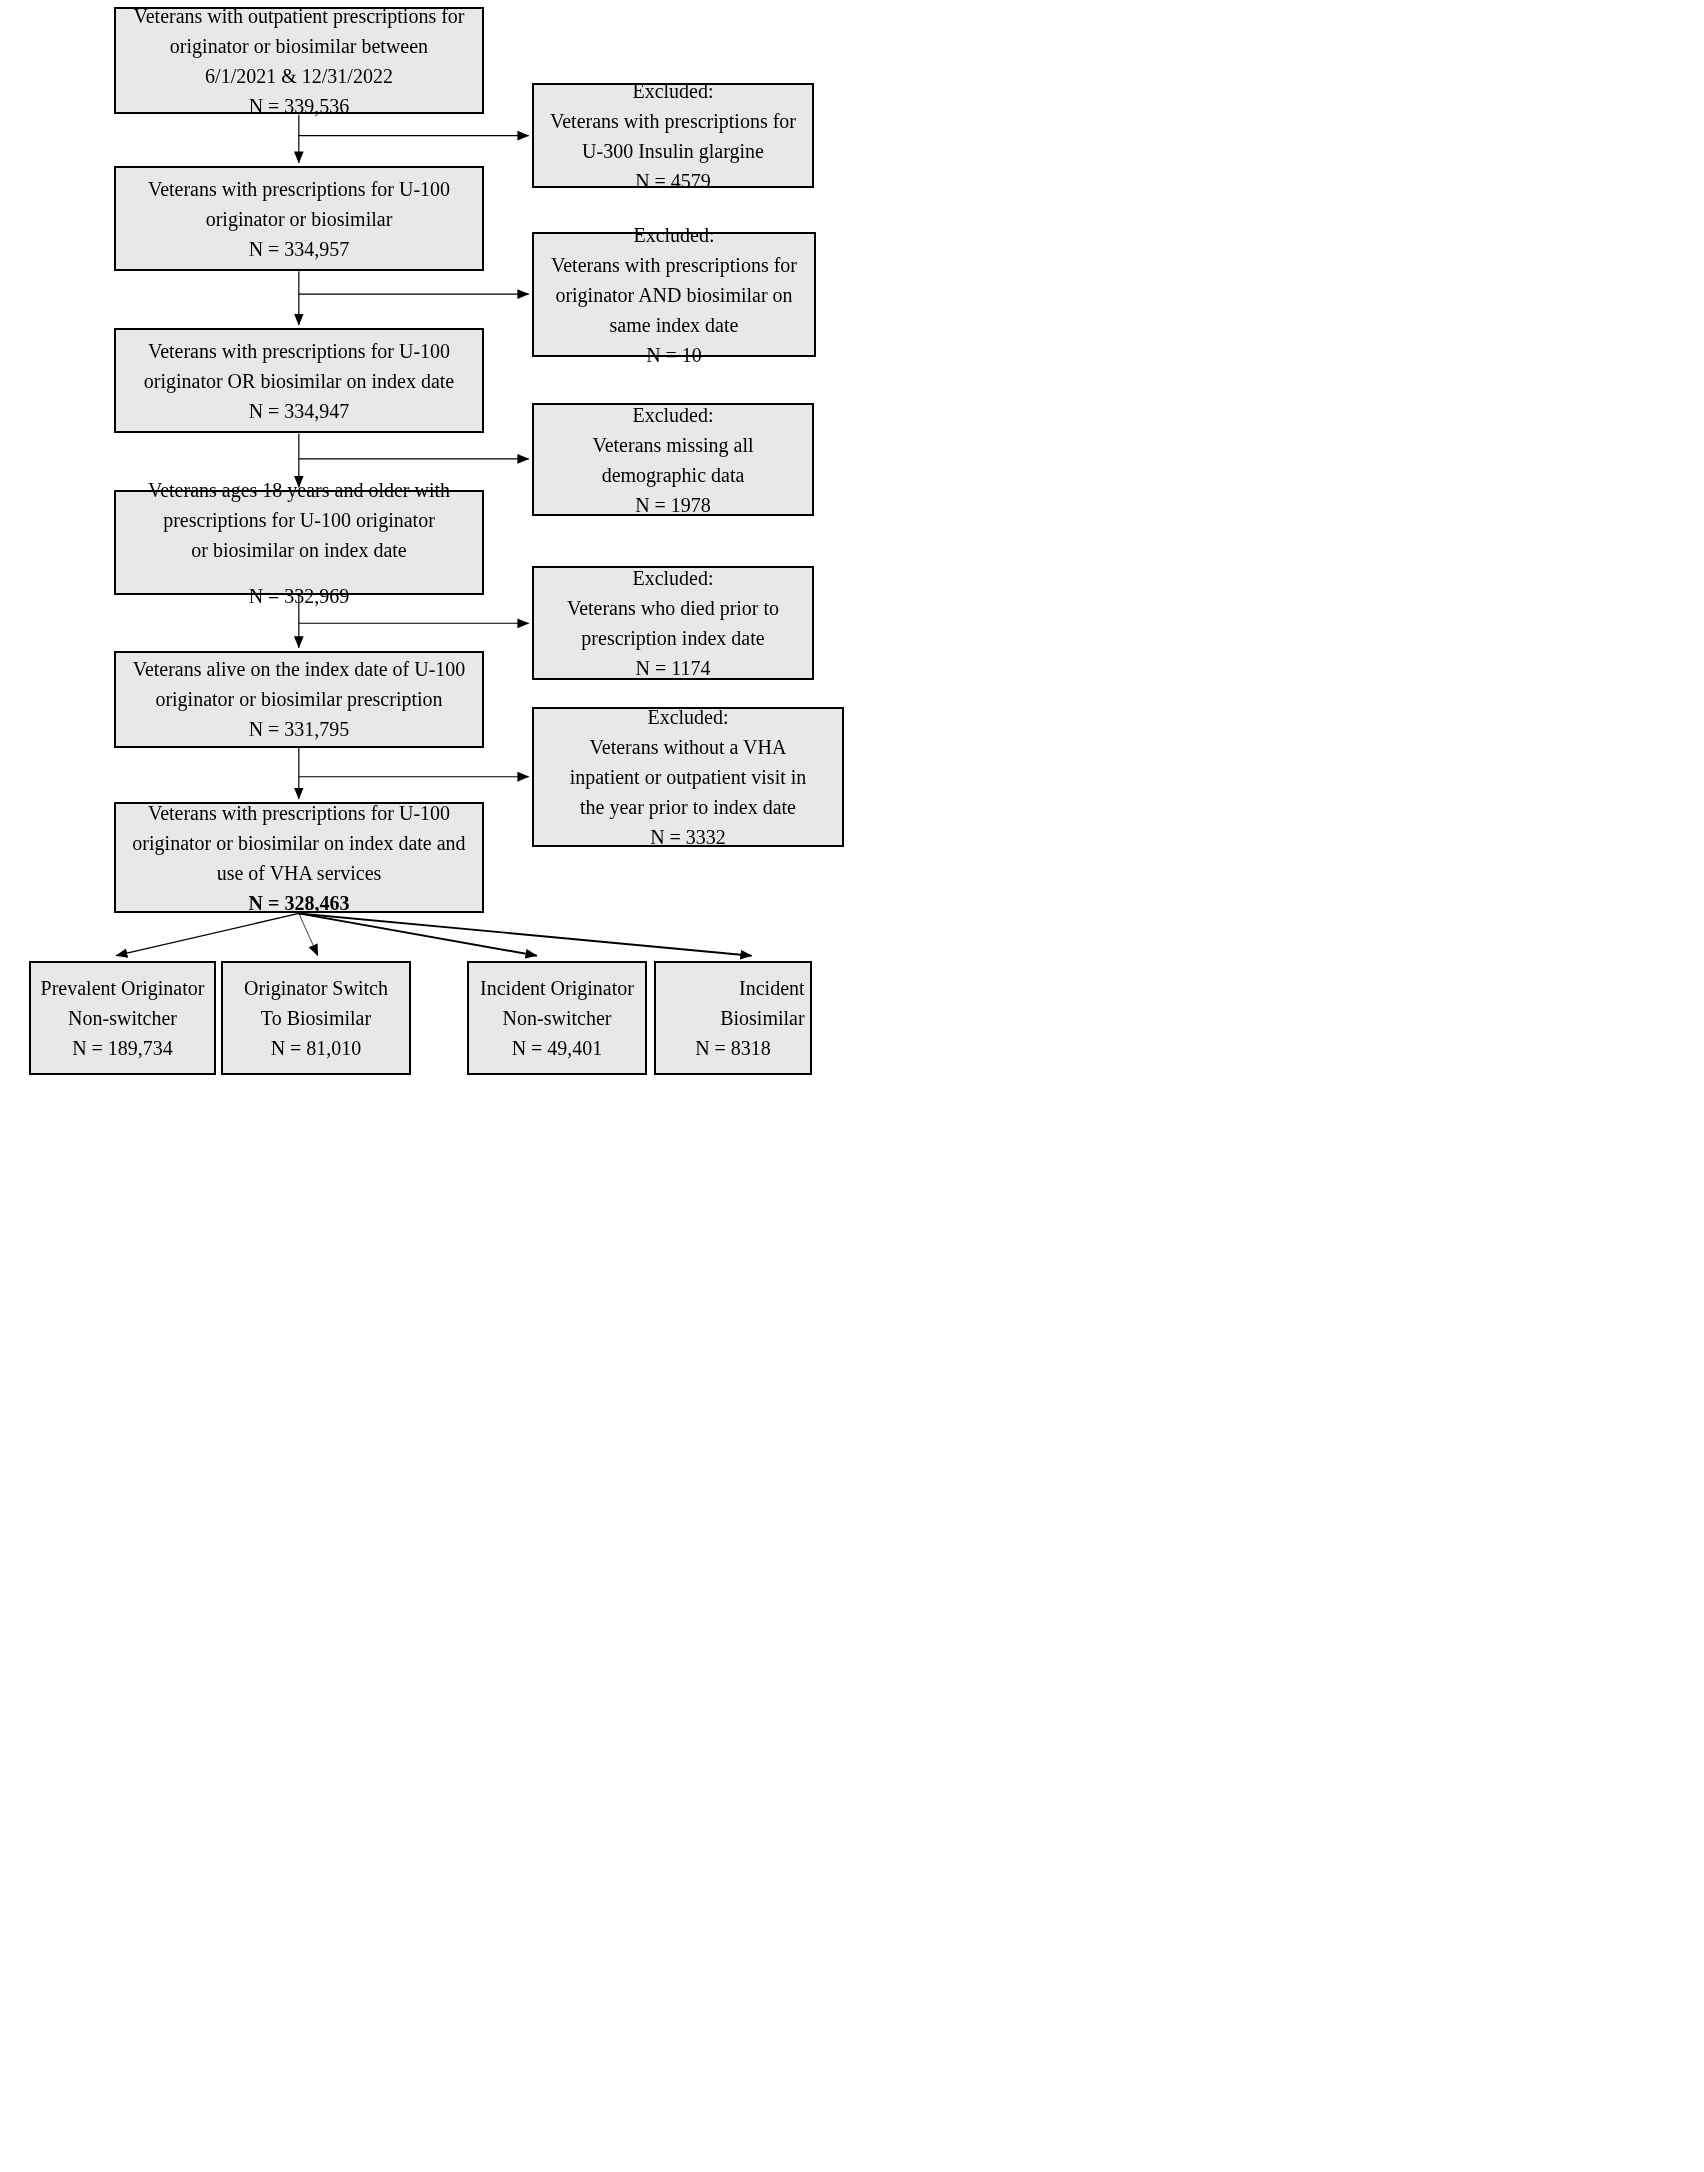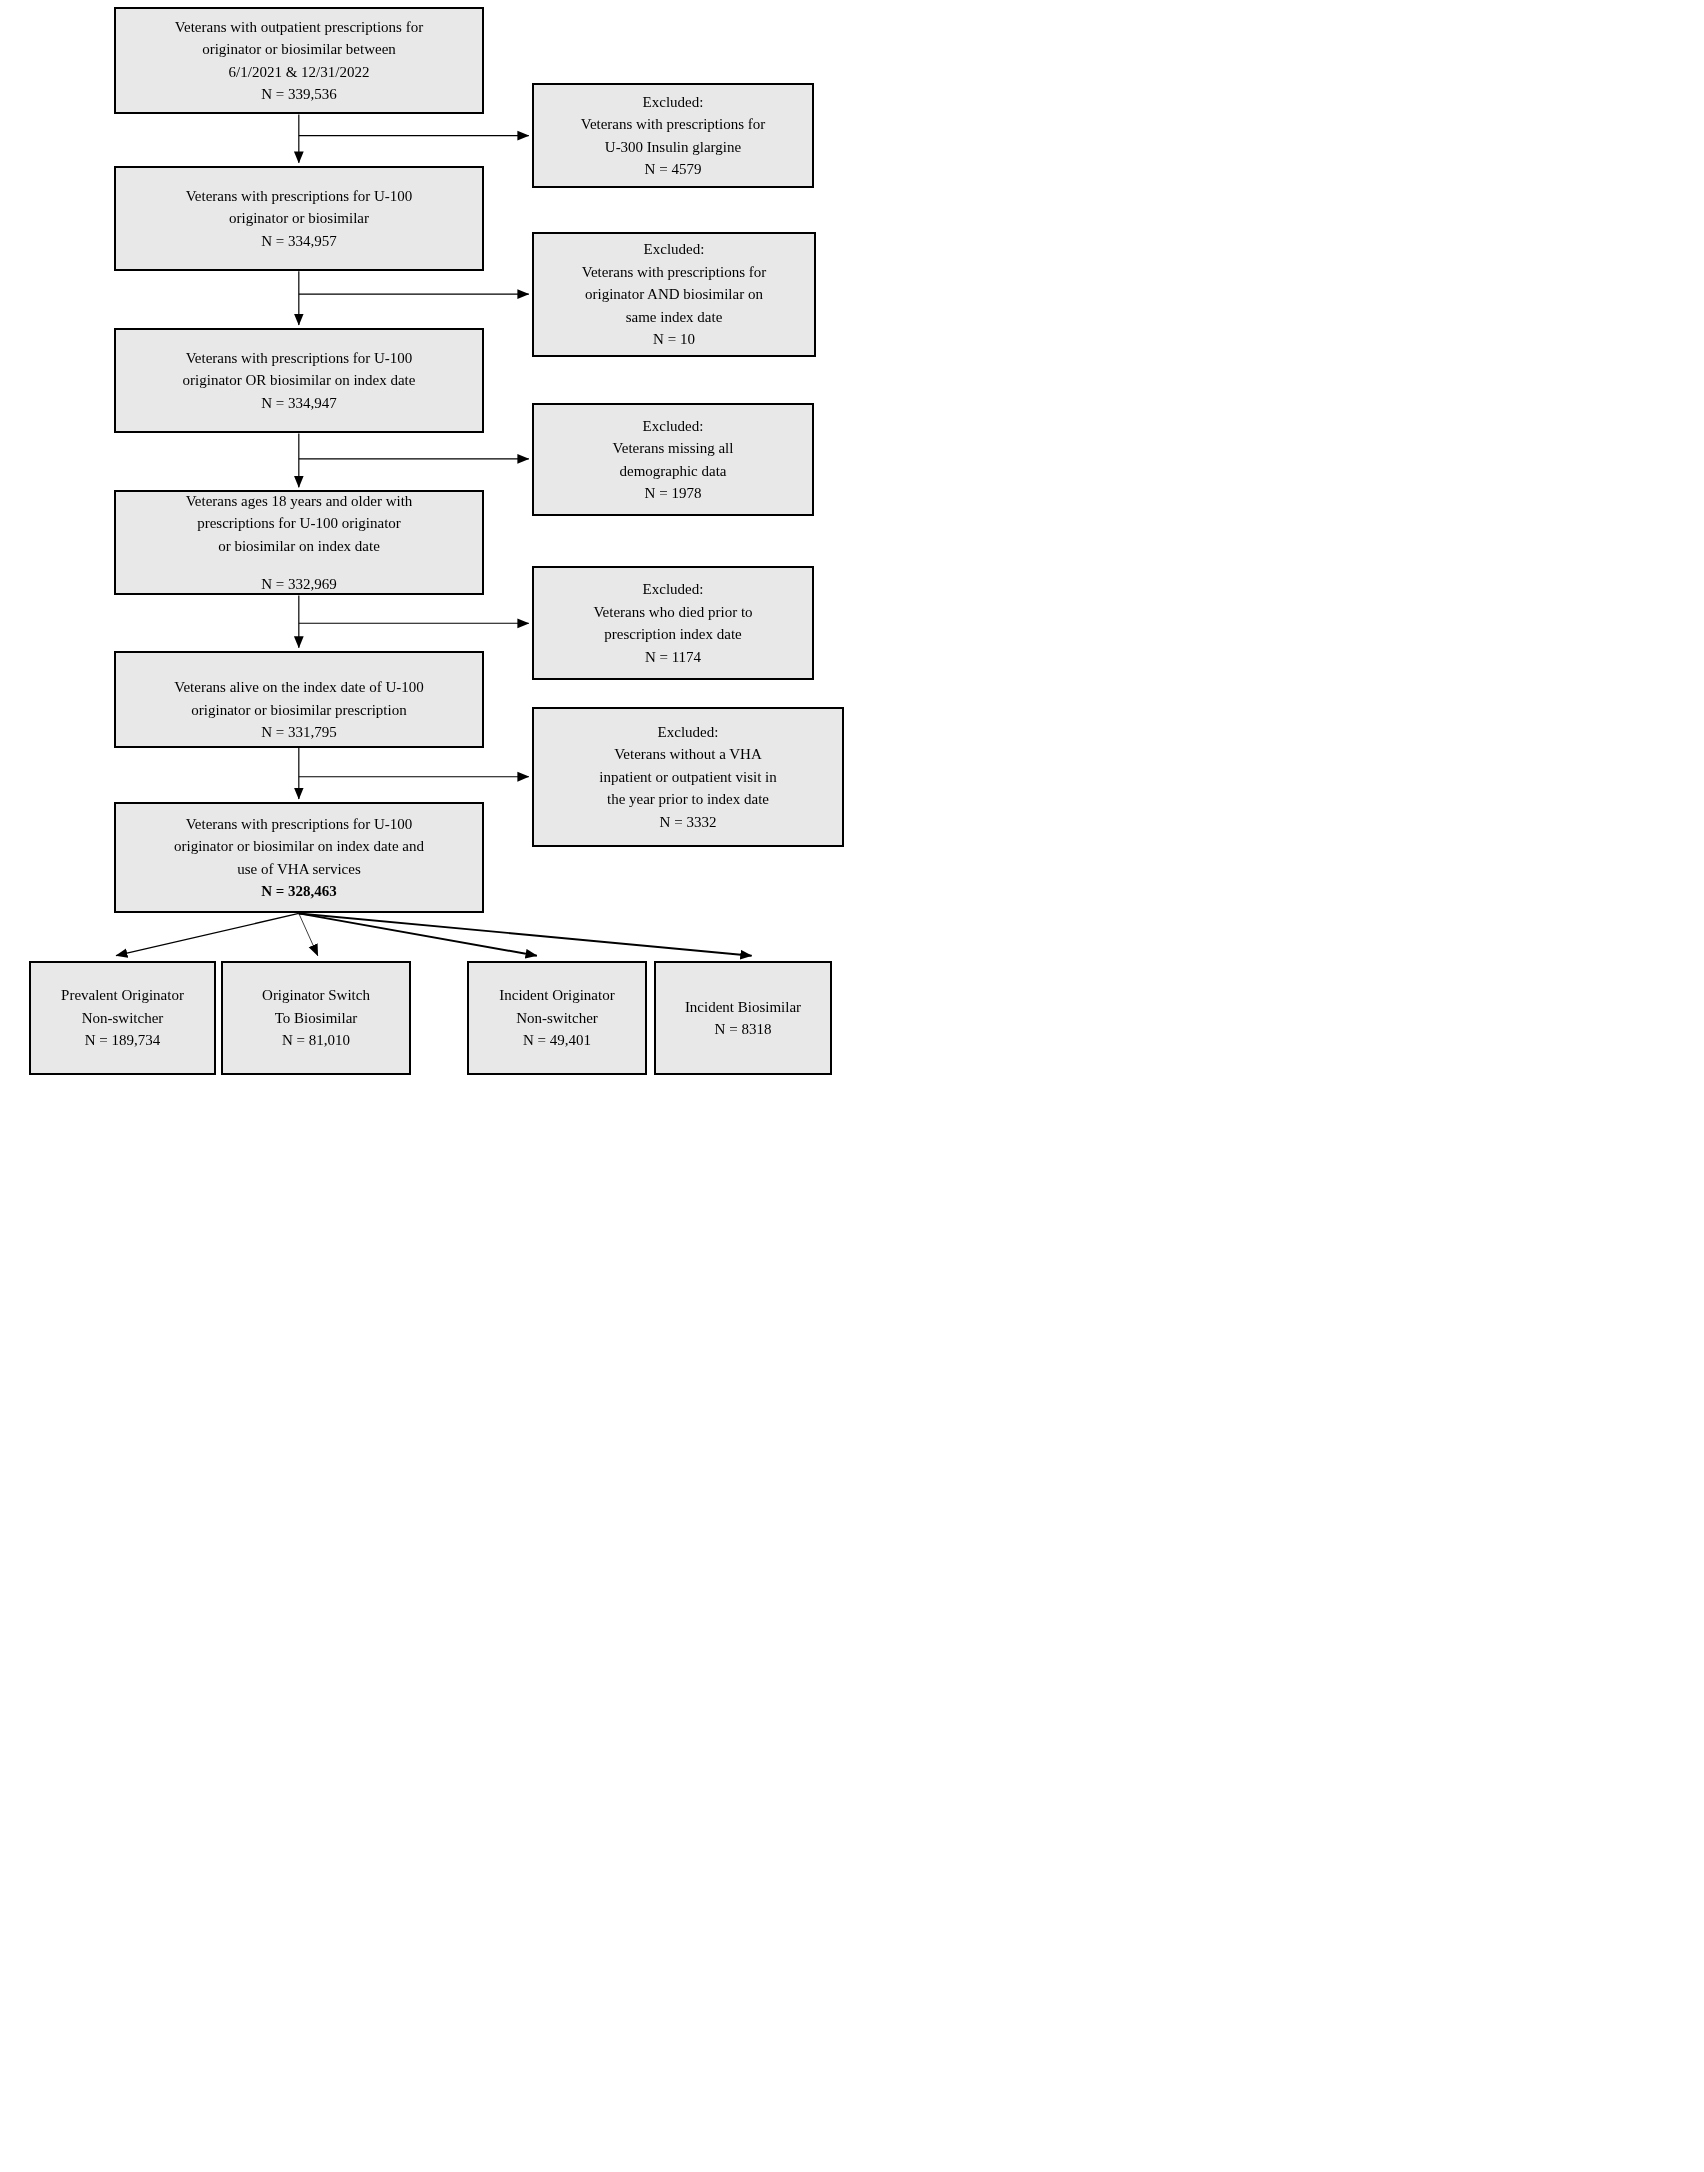--- a/index.html
+++ b/index.html
@@ -19,21 +19,21 @@
     display: flex;
     flex-direction: column;
     justify-content: center;
     align-items: center;
     text-align: center;
     z-index: 2;
     padding: 2.2px 5.4px;
   }
   .box .body, .box .n {
     white-space: pre-line;
-    font-size: 15px;
+    font-size: 20px;
     line-height: 1.5;
     color: #000000;
   }
   .box .n.bold { font-weight: bold; }
   svg.arrows {
     position: absolute;
     left: 0; top: 0;
     width: 852px;
     height: 1086px;
     z-index: 1;
@@ -157,19 +157,19 @@
 To Biosimilar</div>
     <div class="n">N = 81,010</div>
   </div>
 
   <div class="box" style="left:467px; top:961px; width:180px; height:114px;">
     <div class="body">Incident Originator
 Non-switcher</div>
     <div class="n">N = 49,401</div>
   </div>
 
-  <div class="box" style="left:654px; top:961px; width:178px; height:114px;text-align:right;">
+  <div class="box" style="left:654px; top:961px; width:158px; height:114px;text-align:right;">
     <div class="body">Incident Biosimilar</div>
     <div class="n">N = 8318</div>
   </div>
 
 </div>
 
 
 </body></html>

